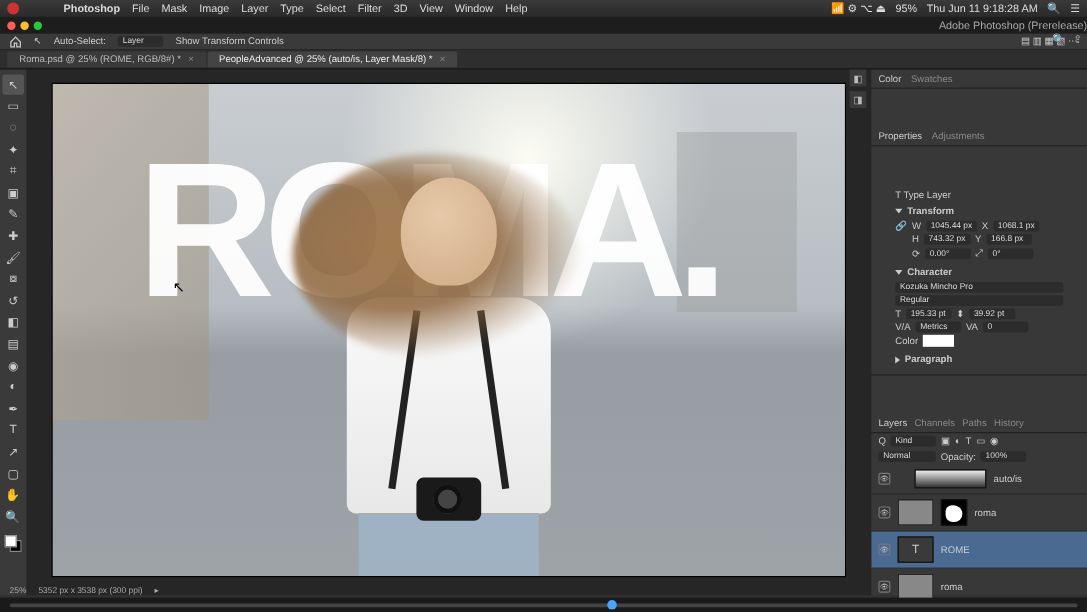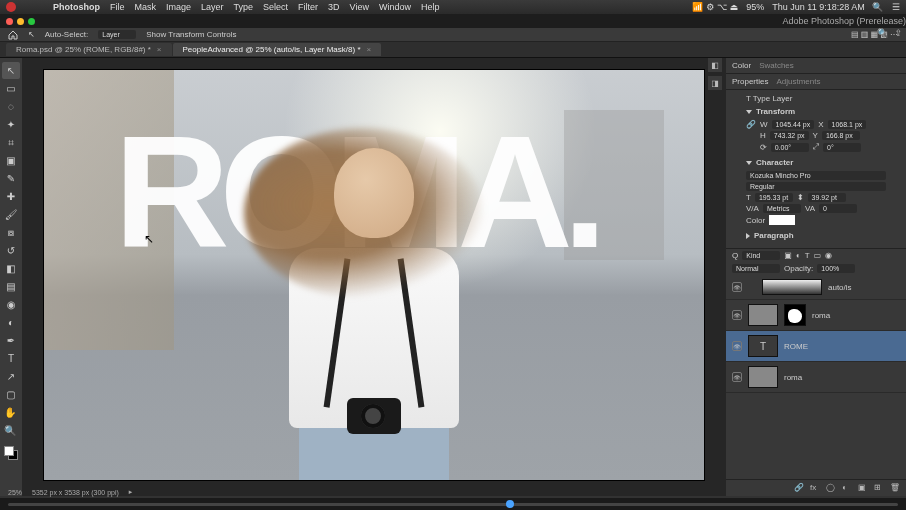--- a/index.html
+++ b/index.html
@@ -62,21 +62,21 @@
 .camera { position: absolute; top: 280px; left: 50%; width: 54px; height: 36px; transform: translateX(-50%); background: #1a1a1a; border-radius: 6px; }
 .camera::after { content: ""; position: absolute; top: 6px; left: 14px; width: 24px; height: 24px; border-radius: 50%; background: #444; box-shadow: inset 0 0 0 4px #111; }
 .jeans { position: absolute; top: 300px; left: 50%; width: 150px; height: 70px; transform: translateX(-50%); background: #9fb2c4; border-radius: 6px 6px 0 0; }
 .belt { position: absolute; top: 300px; left: 50%; width: 150px; height: 10px; transform: translateX(-50%); background: #5a3a28; }
 
 .big-text { position: absolute; top: 58px; left: 70px; width: 580px; font-family: Georgia, "Times New Roman", serif; font-weight: 900; font-size: 160px; letter-spacing: -10px; color: #fff; line-height: .8; }
 .big-text .sub1 { opacity: .95; }
 .cursor-arrow { position: absolute; top: 162px; left: 100px; font-size: 12px; color: #000; }
 
 
-.dock { width: 180px; background: #383838; display: flex; flex-direction: column; font-size: 8px; color: #ccc; }
+.dock { width: 180px; background: #383838; display: flex; flex-direction: column; font-size: 8px; color: #ccc; gap: 32px; }
 .dock .panel-tabs { display: flex; gap: 8px; padding: 3px 6px; border-bottom: 1px solid #222; }
 .dock .panel { border-bottom: 1px solid #222; padding: 4px 20px; }
 .dock .hdr { font-weight: 600; margin-bottom: 4px; display: flex; align-items: center; gap: 4px; font-size: 8px; }
 .dock .hdr .tri { display:inline-block; width:0;height:0;border-left:3px solid transparent;border-right:3px solid transparent;border-top:4px solid #ccc; }
 .field-row { display: flex; gap: 4px; align-items: center; margin: 2px 0; }
 .field { background: #2c2c2c; padding: 1px 4px; border-radius: 2px; min-width: 38px; font-size: 7px; color: #ddd; }
 .color-chip { width: 26px; height: 10px; background: #fff; }
 
 .layers { flex: 1; display: flex; flex-direction: column; }
 .layers .ltabs { display: flex; gap: 6px; padding: 3px 6px; border-bottom: 1px solid #222; }
@@ -281,20 +281,26 @@
           <div class="color-chip"></div>
         </div>
 
       <div class="hdr" style="margin-top:6px">
           <span style="display:inline-block;width:0;height:0;border-top:3px solid transparent;border-bottom:3px solid transparent;border-left:4px solid #ccc"></span>
           <span>Paragraph</span>
         </div>
     </div>
 
     <div class="layers">
+      <div class="ltabs">
+        <span>Layers</span>
+        <span style="color:#888">Channels</span>
+        <span style="color:#888">Paths</span>
+        <span style="color:#888">History</span>
+      </div>
       <div class="search-row">
         <span>Q</span>
           <span class="field">Kind</span>
         <span>▣</span>
         <span>◐</span>
         <span>T</span>
         <span>▭</span>
         <span>◉</span>
       </div>
       <div class="blend-row">

